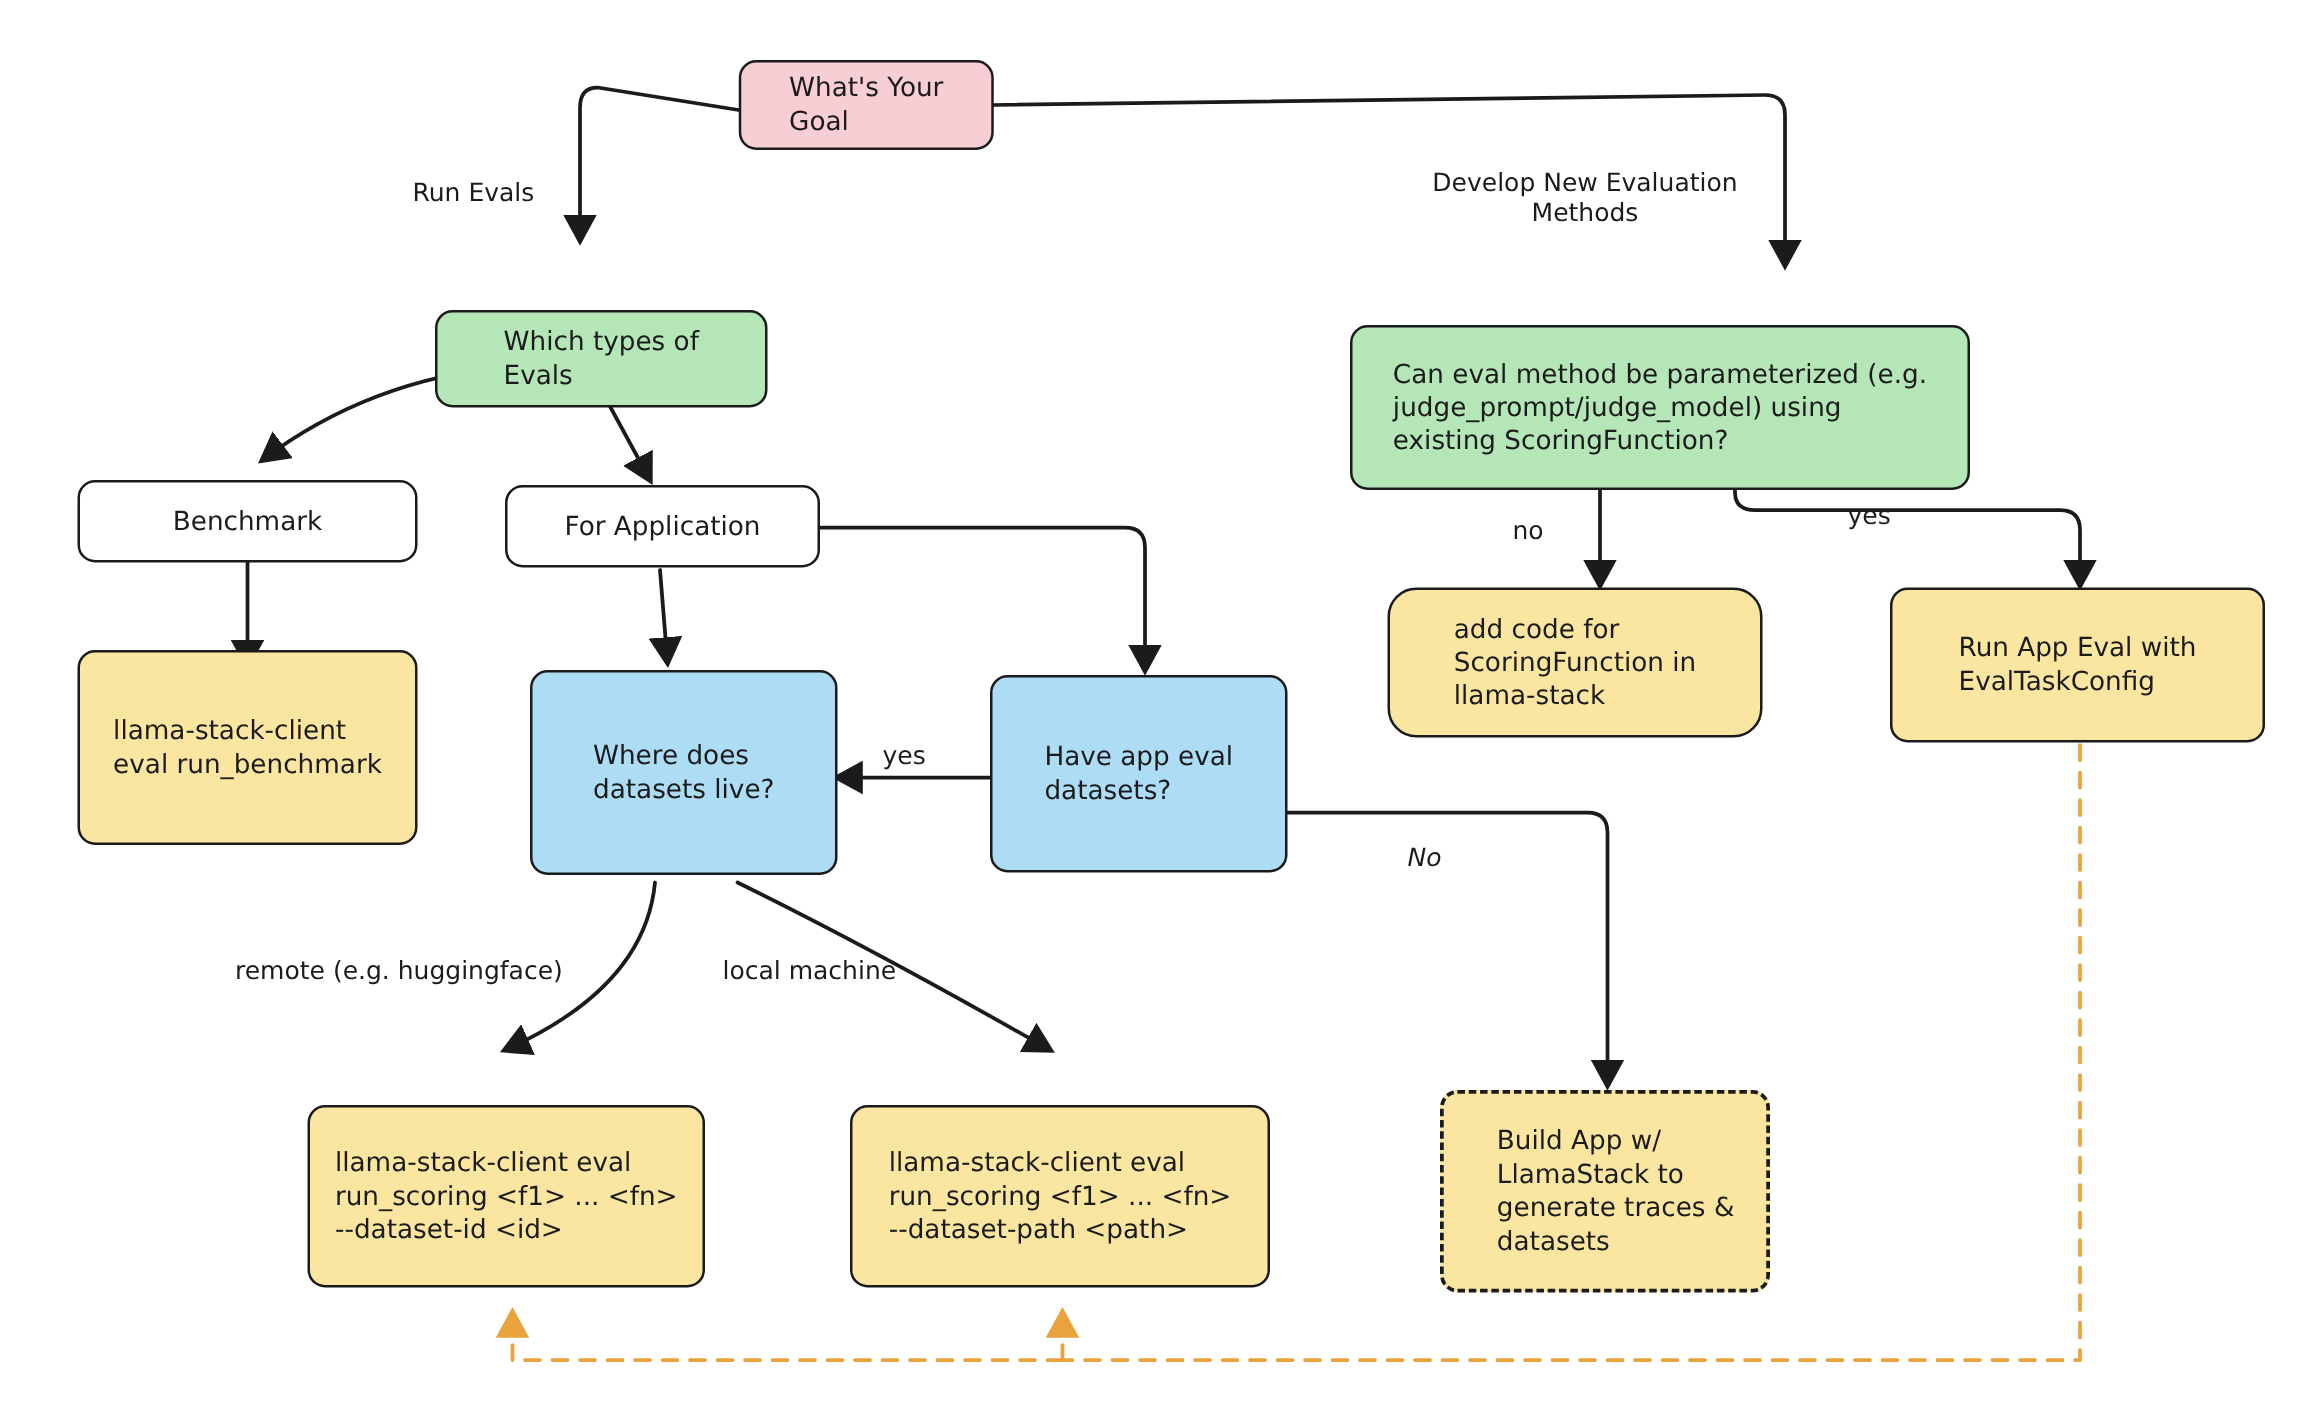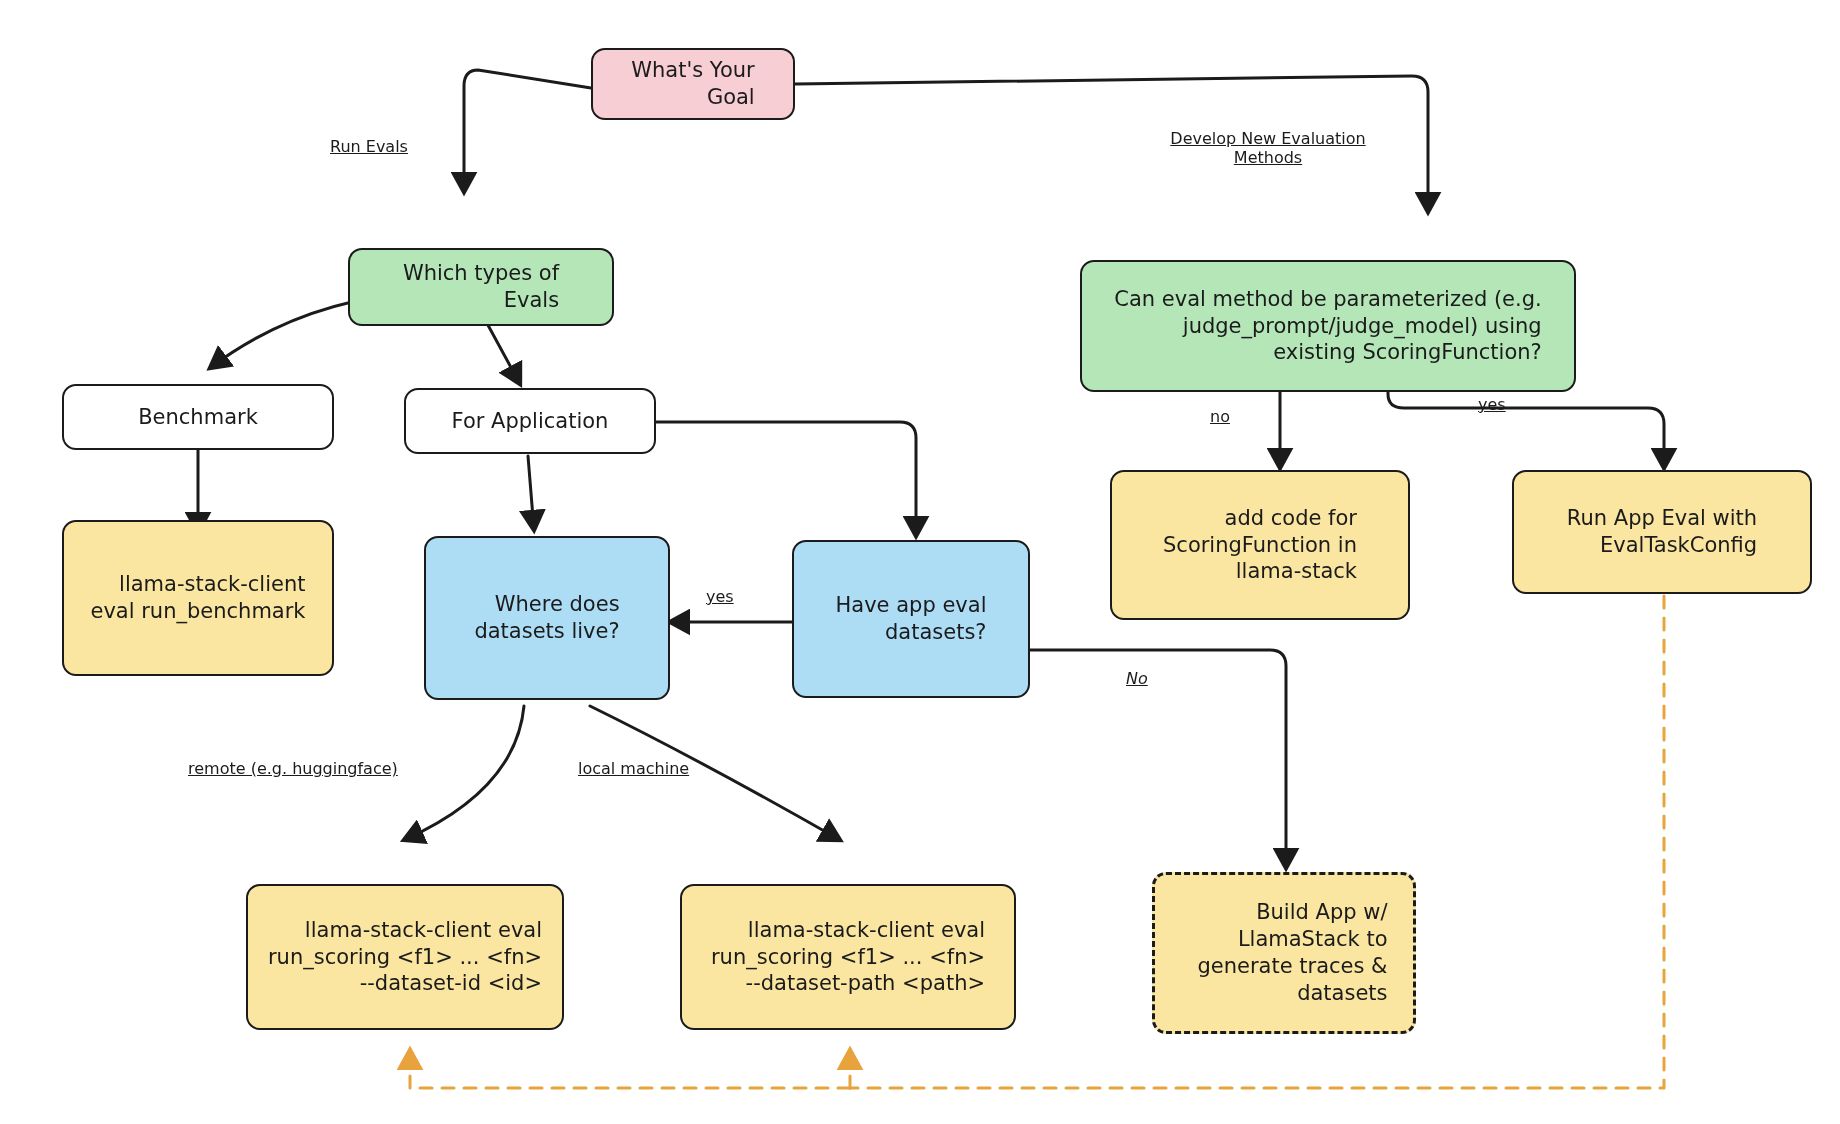--- a/index.html
+++ b/index.html
@@ -22,21 +22,21 @@
     width: 1840px;
     height: 1124px;
     pointer-events: none;
   }
   .node {
     position: absolute;
     box-sizing: border-box;
     display: flex;
     align-items: center;
     justify-content: center;
-    text-align: right;
+    text-align: left;
     border: 2.5px solid #1b1b1b;
     border-radius: 14px;
     font-family: "DejaVu Sans", sans-serif;
     font-size: 21px;
     line-height: 1.28;
     color: #1b1b1b;
     padding: 6px 10px;
     white-space: pre-line;
   }
   .node.pink   { background: #f7ced4; }
@@ -45,26 +45,25 @@
   .node.blue   { background: #addcf5; }
   .node.white  { background: #ffffff; }
   .node.dashed {
     background: #fae6a0;
     border-style: dashed;
     border-width: 3px;
   }
   .edge-label {
     position: absolute;
     font-family: "DejaVu Sans", sans-serif;
-    font-size: 16px;
+    font-size: 20px;
     color: #1b1b1b;
     white-space: pre-line;
     text-align: center;
     background: transparent;
-    text-decoration: underline;
   }
 </style>
 </head>
 <body>
 
 <div id="canvas">
 
   <svg class="edges" viewBox="0 0 1840 1124">
     <defs>
       <marker id="arrow" viewBox="0 0 12 12" refX="9" refY="6" markerWidth="9" markerHeight="9" orient="auto-start-reverse">
@@ -145,21 +144,21 @@
   <div class="node blue" style="left:424px; top:536px; width:246px; height:164px;">
     <span>Where does
 datasets live?</span>
   </div>
 
   <div class="node blue" style="left:792px; top:540px; width:238px; height:158px;">
     <span>Have app eval
 datasets?</span>
   </div>
 
-  <div class="node yellow" style="left:1110px; top:470px; width:300px; height:150px;">
+  <div class="node yellow" style="left:1110px; top:470px; width:300px; height:120px;border-radius:23px;">
     <span>add code for
 ScoringFunction in
 llama-stack</span>
   </div>
 
   <div class="node yellow" style="left:1512px; top:470px; width:300px; height:124px;">
     <span>Run App Eval with
 EvalTaskConfig</span>
   </div>
 

